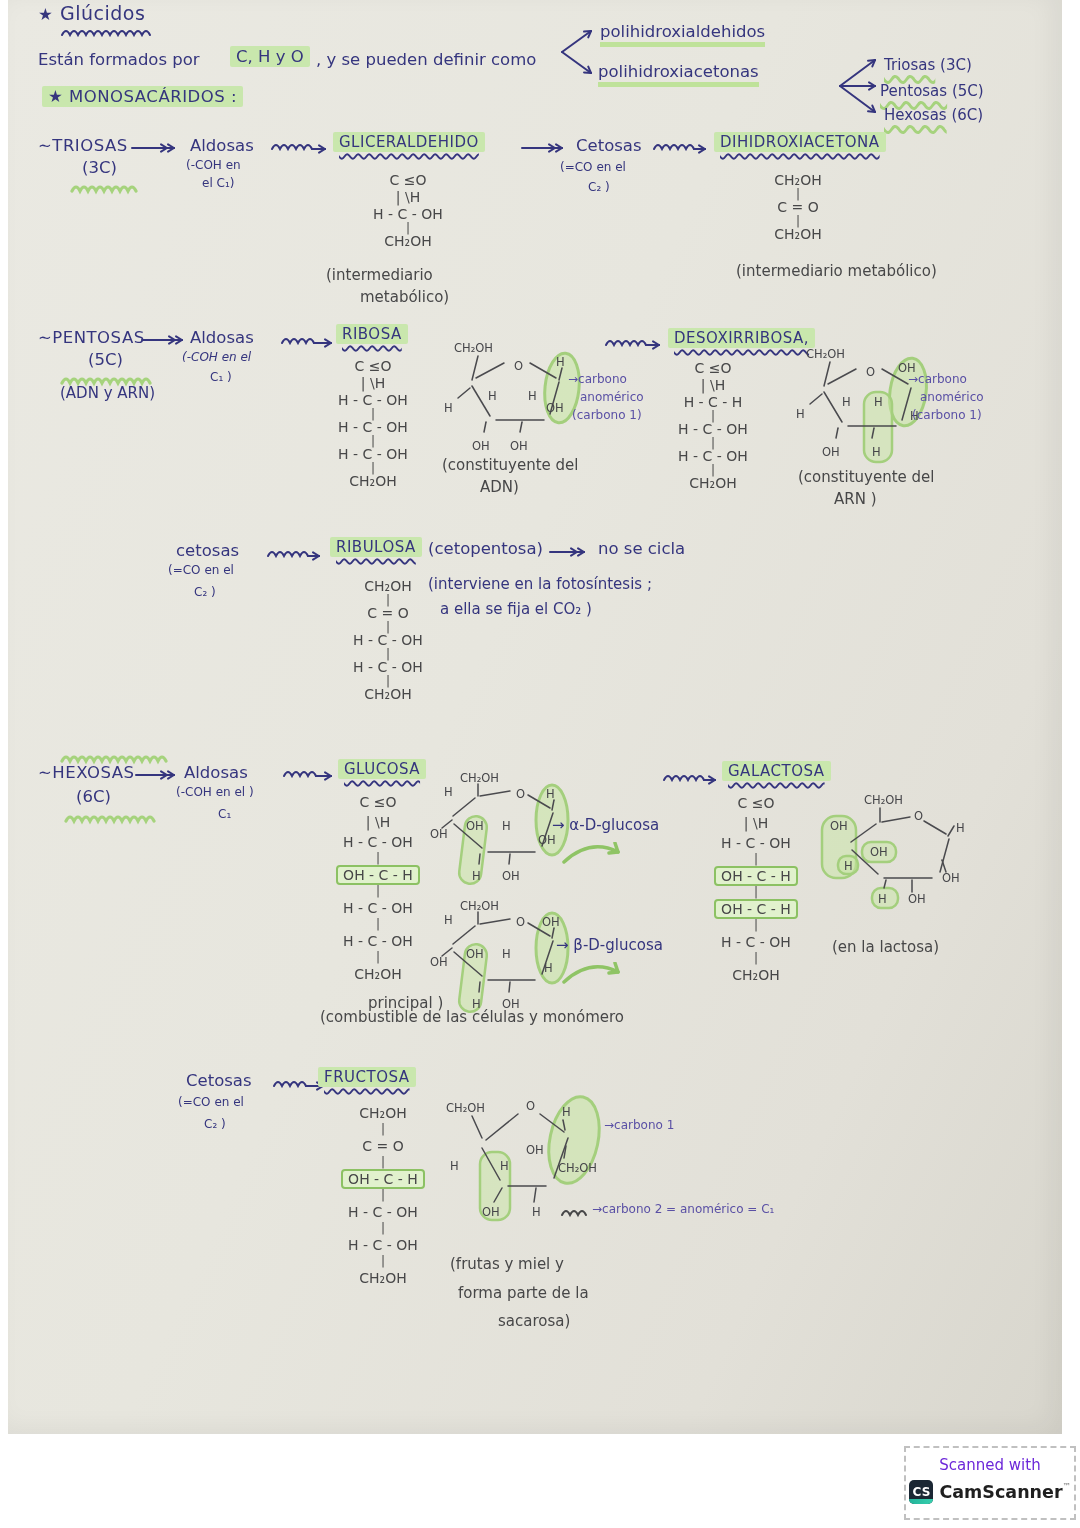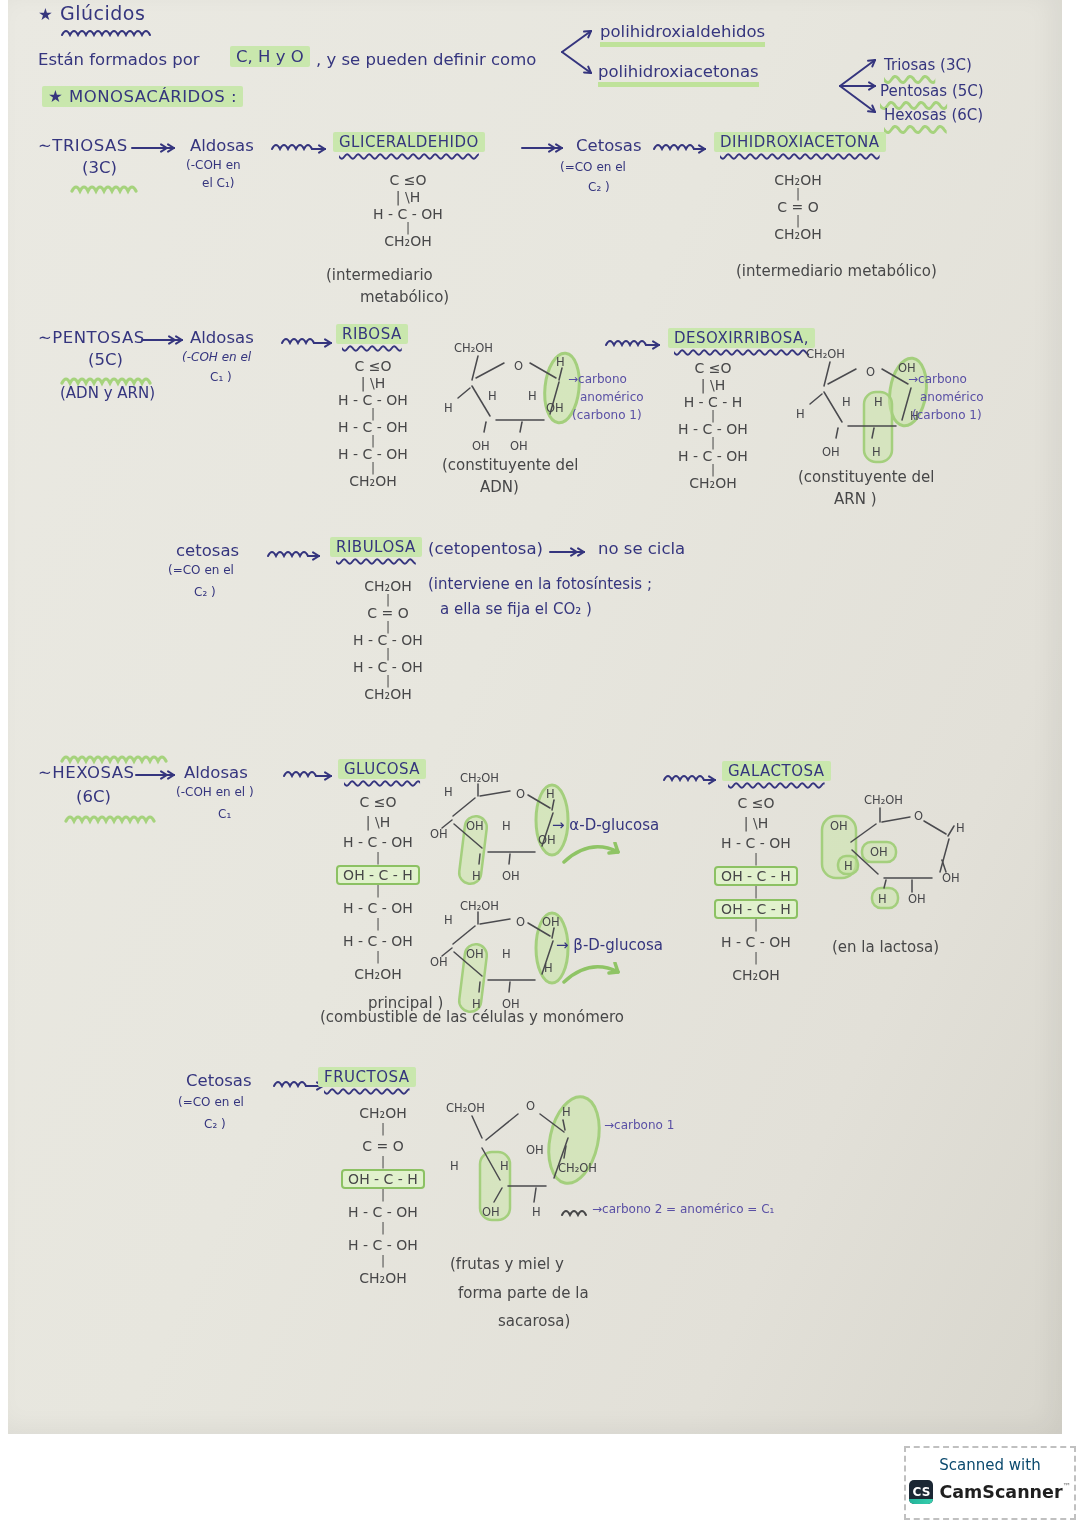--- a/index.html
+++ b/index.html
@@ -27,21 +27,21 @@
   .fischer.big .bond{line-height:13px;}
   .fischer .boxedrow span{border:2px solid #8cc163;background:#e1f1cd;border-radius:4px;padding:0 5px;}
   .ring path,.ring line{stroke:#4a4a4e;stroke-width:1.5;fill:none;stroke-linecap:round;}
   .ring text{fill:#454549;font-size:11.5px;font-family:"DejaVu Sans",sans-serif;}
   .blob{fill:rgba(199,229,163,.55);stroke:#a4cf7d;stroke-width:3;}
   .gbox{fill:rgba(199,229,163,.5);stroke:#a4cf7d;stroke-width:2.5;}
   .notesbox{border:3px solid #b7dc95;border-radius:22px;}
   .shape path{stroke:#474748;stroke-width:2;fill:none;stroke-linecap:round;}
   .badge{position:absolute;left:904px;top:1446px;width:168px;height:70px;background:#fff;
          border:2px dashed #c0c0c0;}
-  .badge .l1{position:absolute;left:0;right:0;top:8px;text-align:center;font-size:15px;color:#0c4a6e;}
+  .badge .l1{position:absolute;left:0;right:0;top:8px;text-align:center;font-size:15px;color:#6d28d9;}
   .badge .row{position:absolute;left:0;right:0;top:32px;display:flex;justify-content:center;align-items:center;gap:6px;}
   .cslogo{width:24px;height:24px;border-radius:5px;background:#1b2734;position:relative;
           display:flex;align-items:center;justify-content:center;overflow:hidden;}
   .cslogo span{color:#fff;font-weight:bold;font-size:12px;line-height:1;position:relative;z-index:2;}
   .cslogo i{position:absolute;left:0;right:0;bottom:0;height:5px;
             background:linear-gradient(90deg,#23b39a,#37cfae);}
   .brand{font-size:17.5px;font-weight:bold;color:#1f1f1f;}
   .tm{font-size:8px;color:#8a8a8a;vertical-align:top;}
 </style>
 </head>

